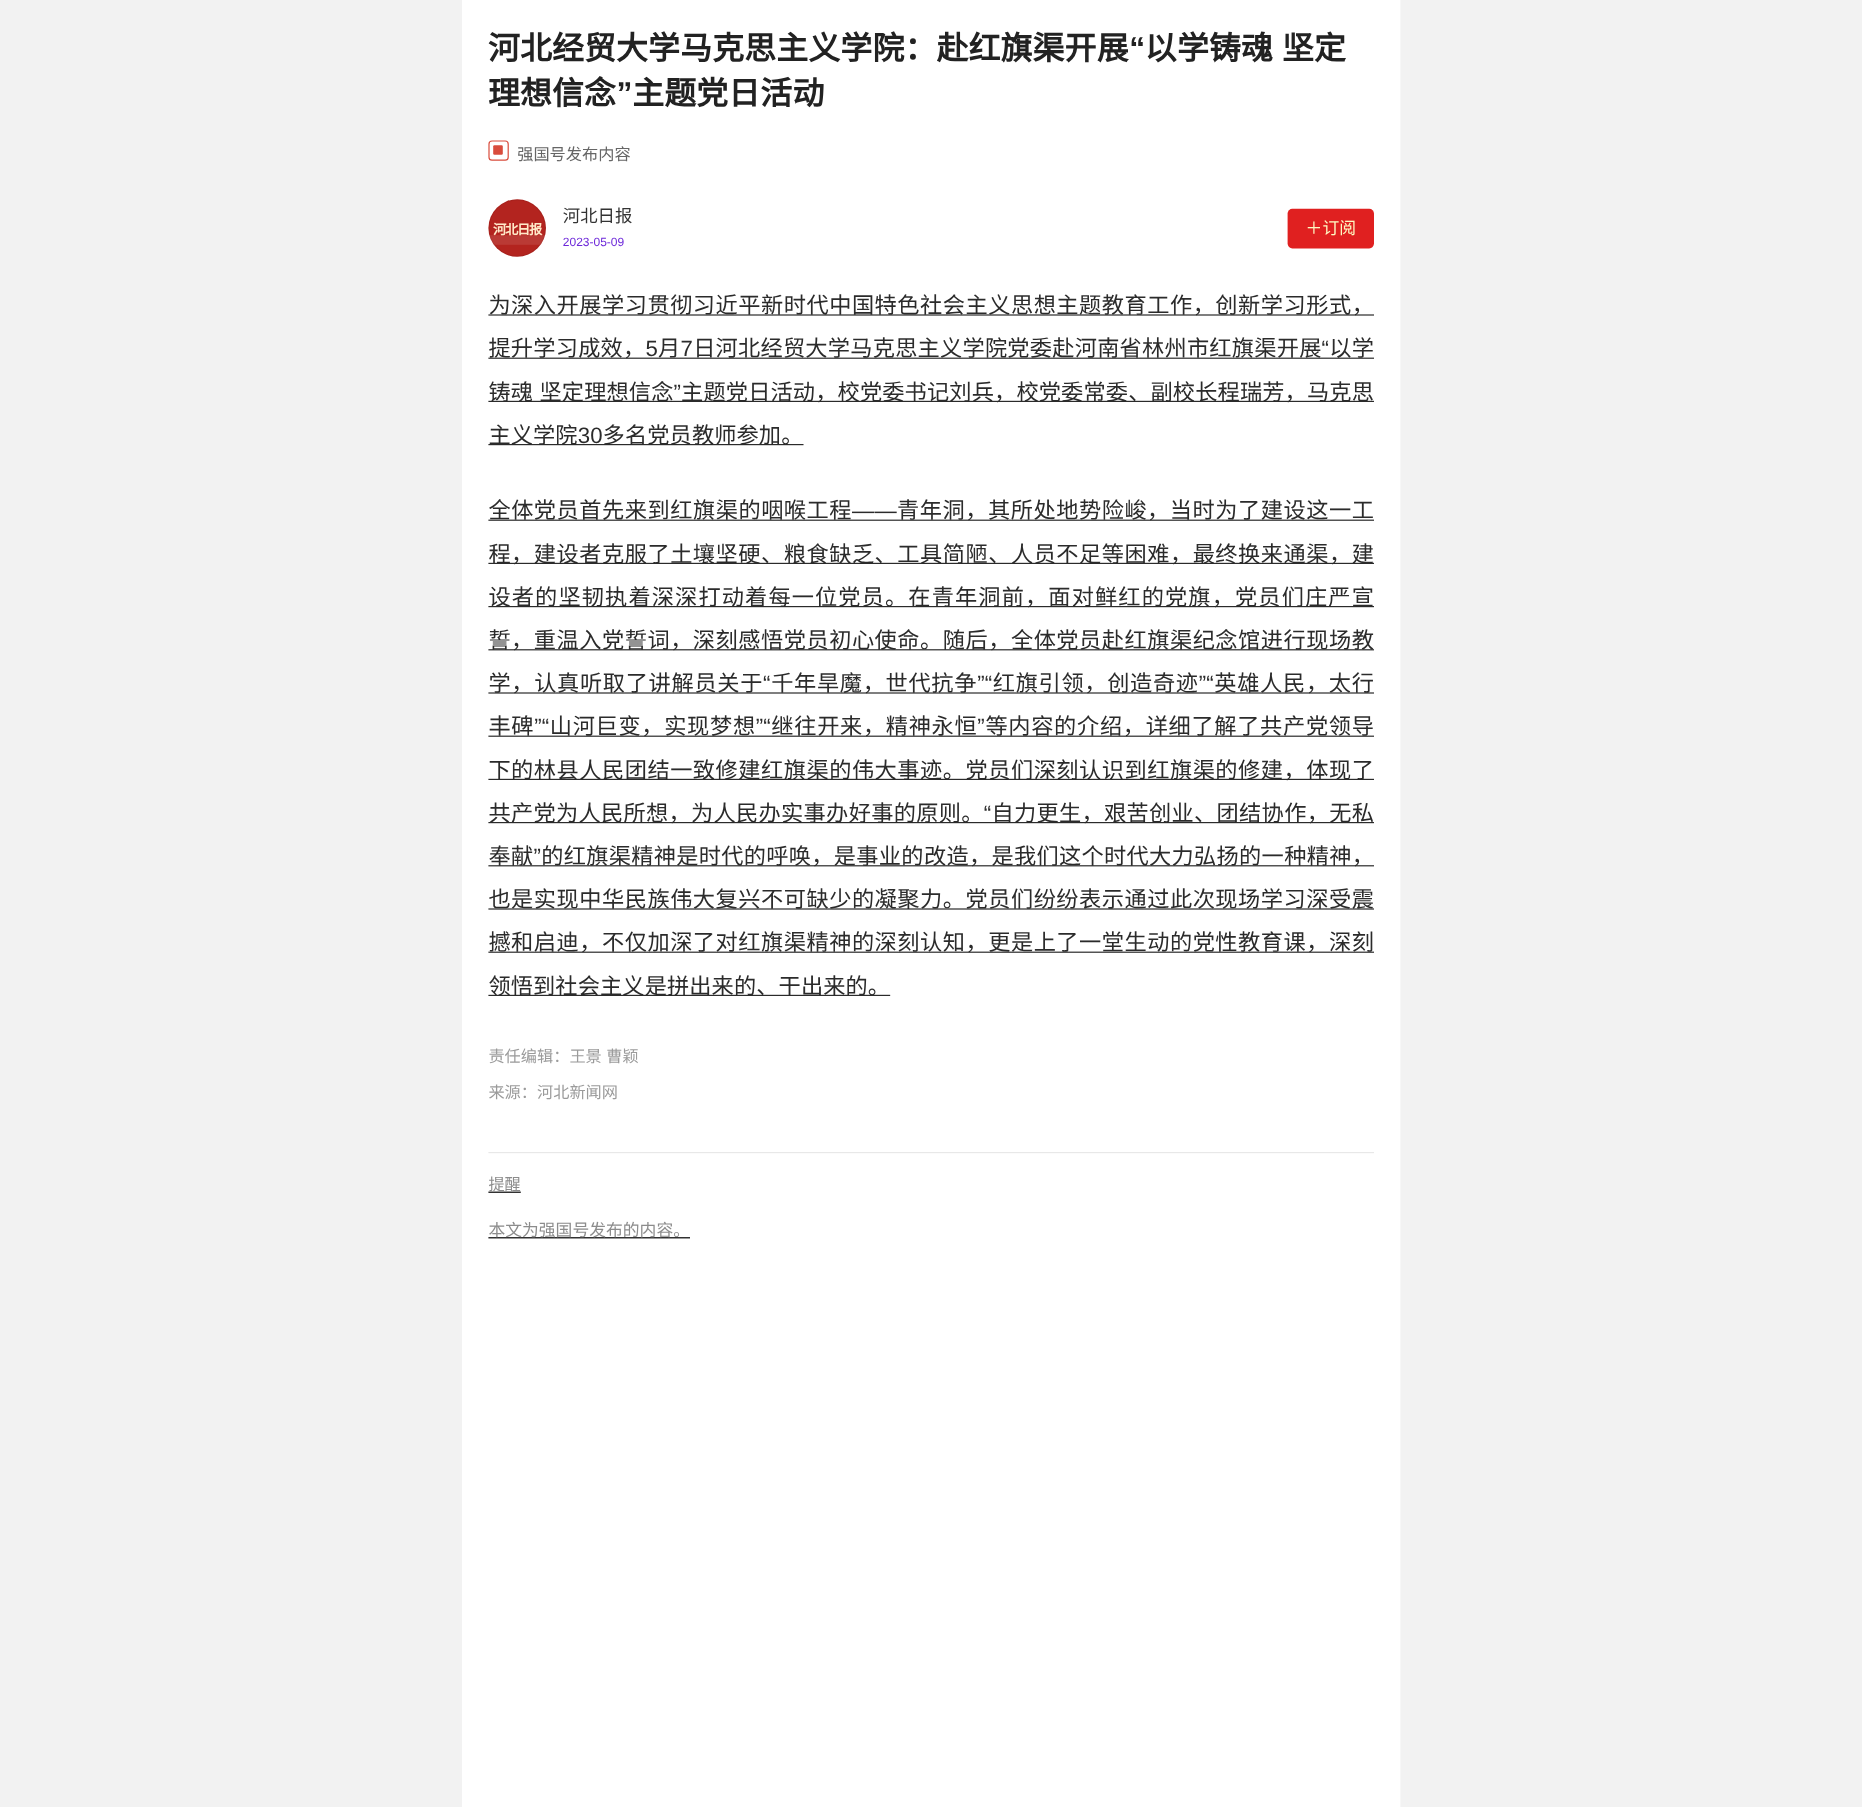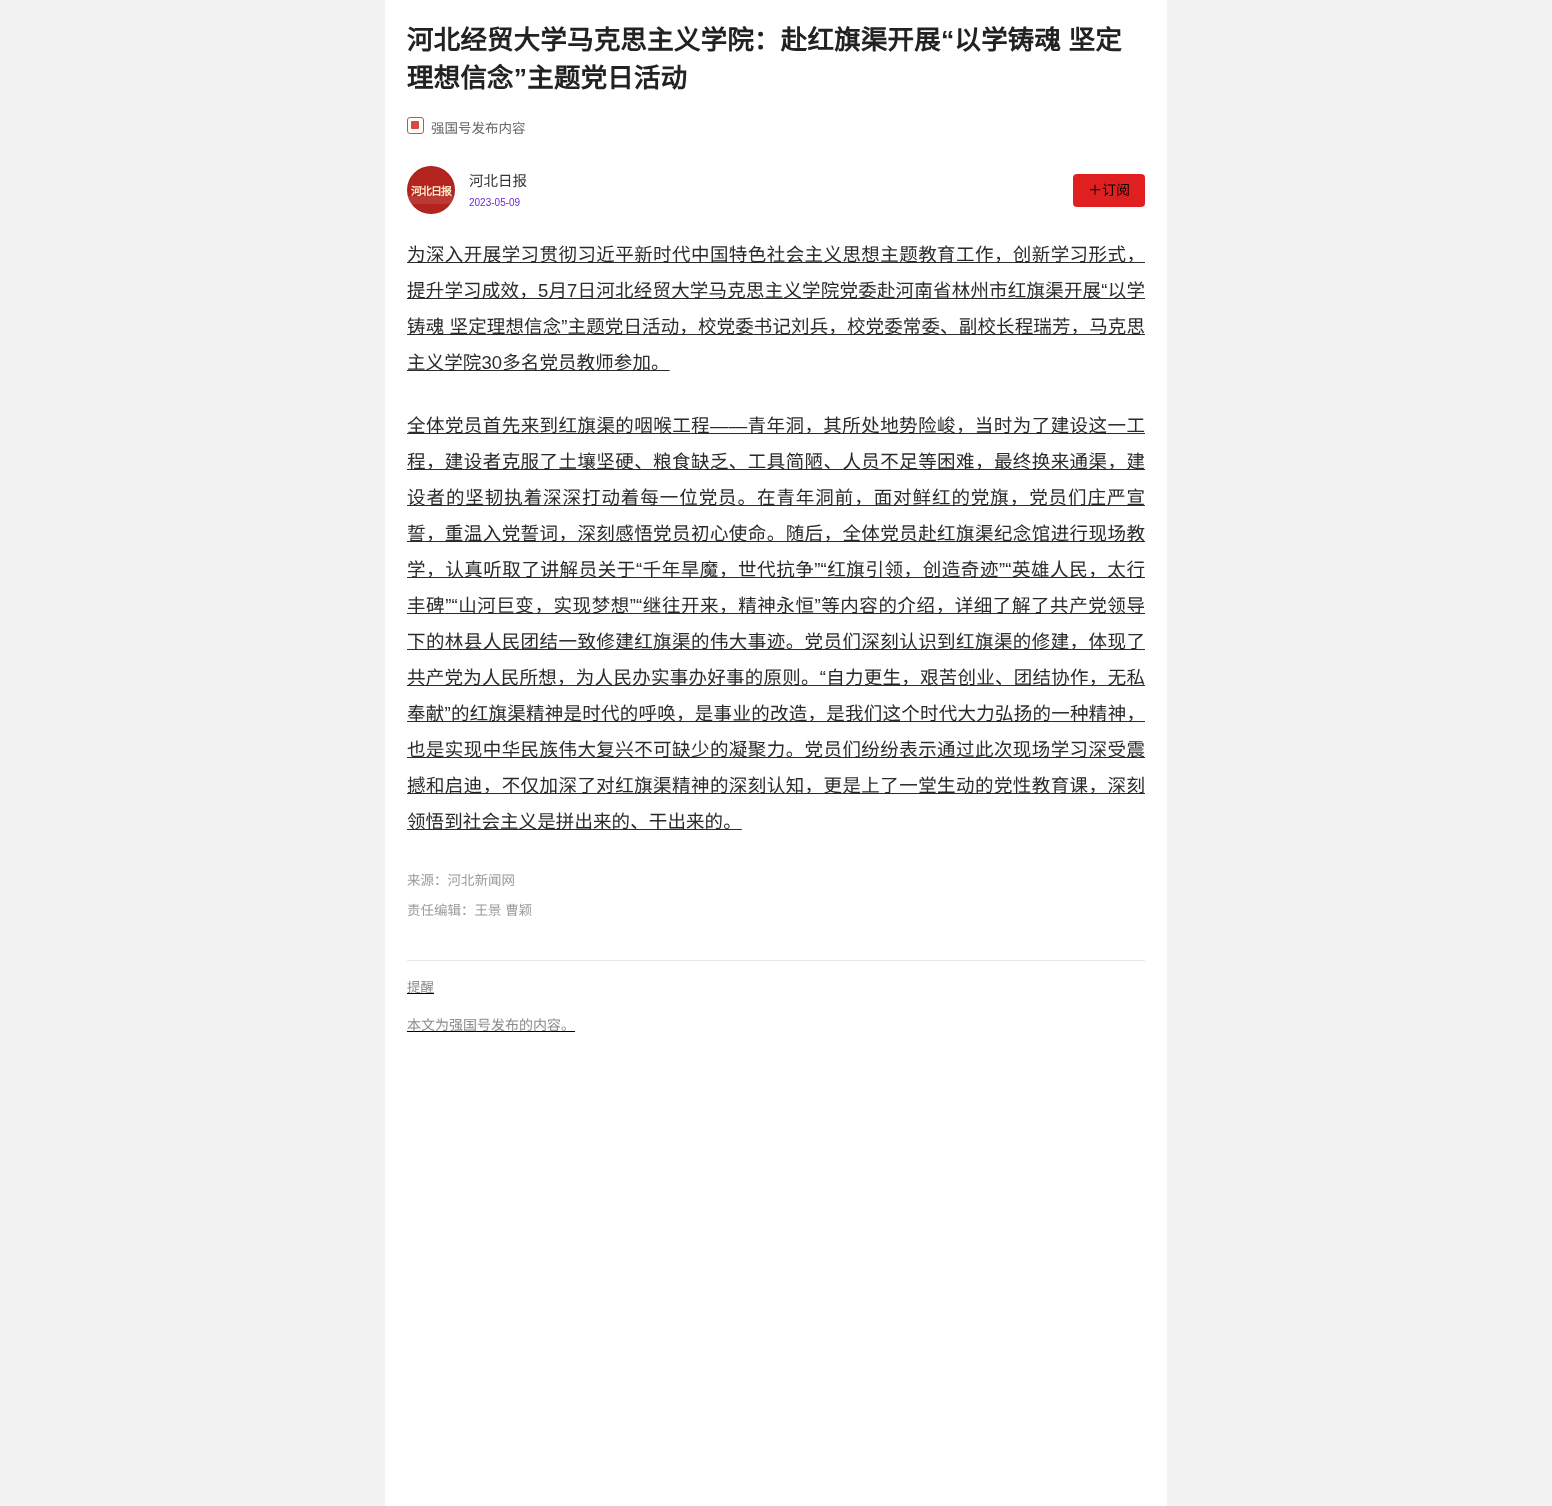--- a/index.html
+++ b/index.html
@@ -111,21 +111,21 @@
   }
   .pub-date {
     font-size: 10px;
     color: #6d28d9;
     line-height: 1.5;
     margin-top: 2px;
   }
   .subscribe-btn {
     margin-left: auto;
     background: #e02020;
-    color: #000000;
+    color: #fef9c3;
     font-size: 14px;
     border: none;
     border-radius: 4px;
     padding: 8px 15px;
     cursor: pointer;
     line-height: 1.2;
     white-space: nowrap;
   }
   .body {
     margin-top: 22px;
@@ -191,22 +191,22 @@
       </div>
       <button class="subscribe-btn">＋订阅</button>
     </div>
 
     <div class="body">
       <p>为深入开展学习贯彻习近平新时代中国特色社会主义思想主题教育工作，创新学习形式，提升学习成效，5月7日河北经贸大学马克思主义学院党委赴河南省林州市红旗渠开展“以学铸魂 坚定理想信念”主题党日活动，校党委书记刘兵，校党委常委、副校长程瑞芳，马克思主义学院30多名党员教师参加。</p>
       <p>全体党员首先来到红旗渠的咽喉工程——青年洞，其所处地势险峻，当时为了建设这一工程，建设者克服了土壤坚硬、粮食缺乏、工具简陋、人员不足等困难，最终换来通渠，建设者的坚韧执着深深打动着每一位党员。在青年洞前，面对鲜红的党旗，党员们庄严宣誓，重温入党誓词，深刻感悟党员初心使命。随后，全体党员赴红旗渠纪念馆进行现场教学，认真听取了讲解员关于“千年旱魔，世代抗争”“红旗引领，创造奇迹”“英雄人民，太行丰碑”“山河巨变，实现梦想”“继往开来，精神永恒”等内容的介绍，详细了解了共产党领导下的林县人民团结一致修建红旗渠的伟大事迹。党员们深刻认识到红旗渠的修建，体现了共产党为人民所想，为人民办实事办好事的原则。“自力更生，艰苦创业、团结协作，无私奉献”的红旗渠精神是时代的呼唤，是事业的改造，是我们这个时代大力弘扬的一种精神，也是实现中华民族伟大复兴不可缺少的凝聚力。党员们纷纷表示通过此次现场学习深受震撼和启迪，不仅加深了对红旗渠精神的深刻认知，更是上了一堂生动的党性教育课，深刻领悟到社会主义是拼出来的、干出来的。</p>
     </div>
 
     <div class="meta">
+      <div>责任编辑：王景 曹颖</div>
       <div>来源：河北新闻网</div>
-      <div>责任编辑：王景 曹颖</div>
     </div>
 
     <hr class="divider">
 
     <div class="notice">
       <div class="notice-title">提醒</div>
       <div class="notice-text">本文为强国号发布的内容。</div>
     </div>
 
   </div>

